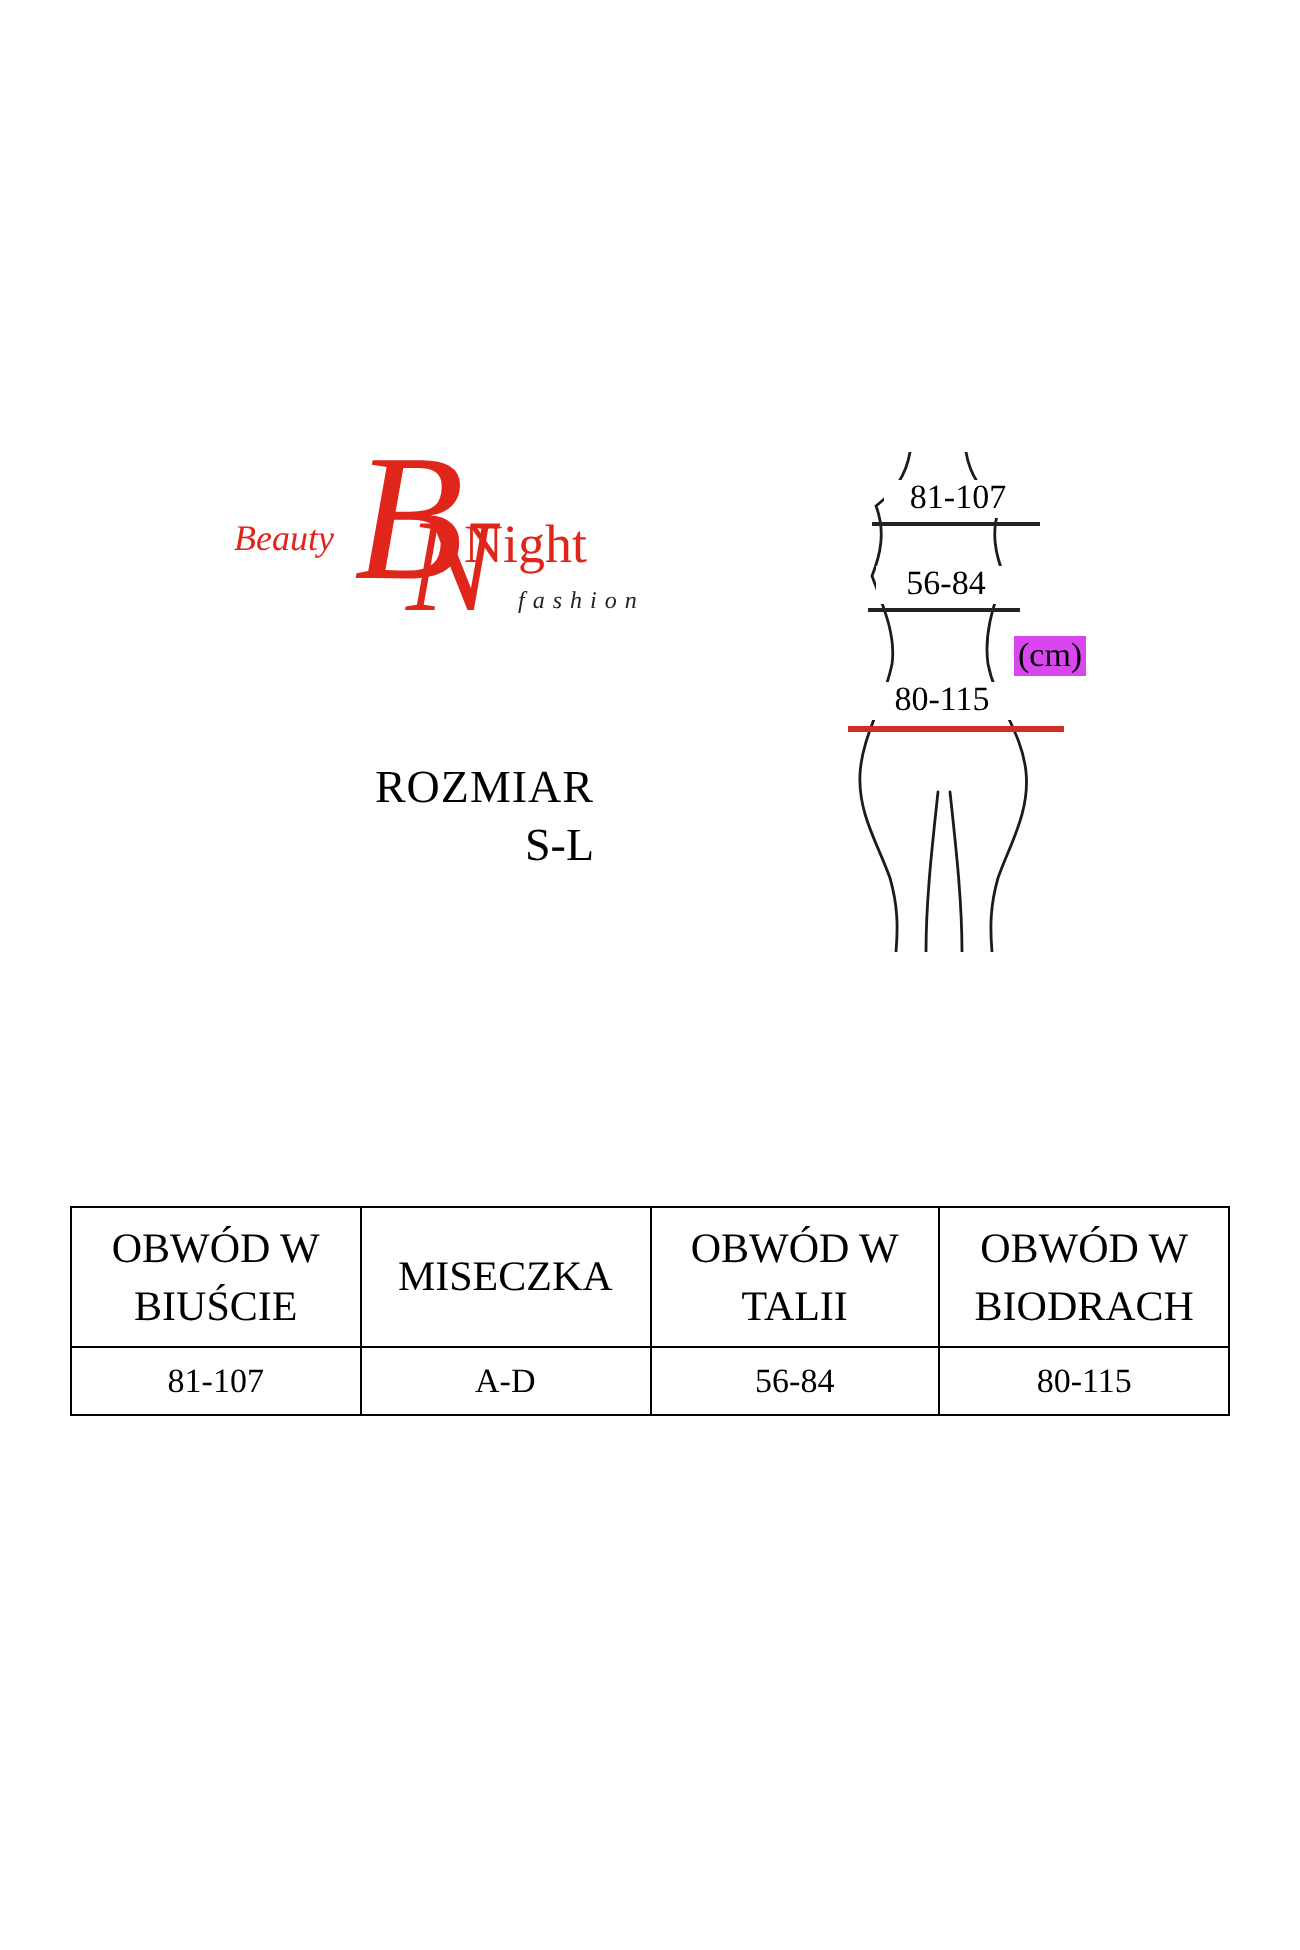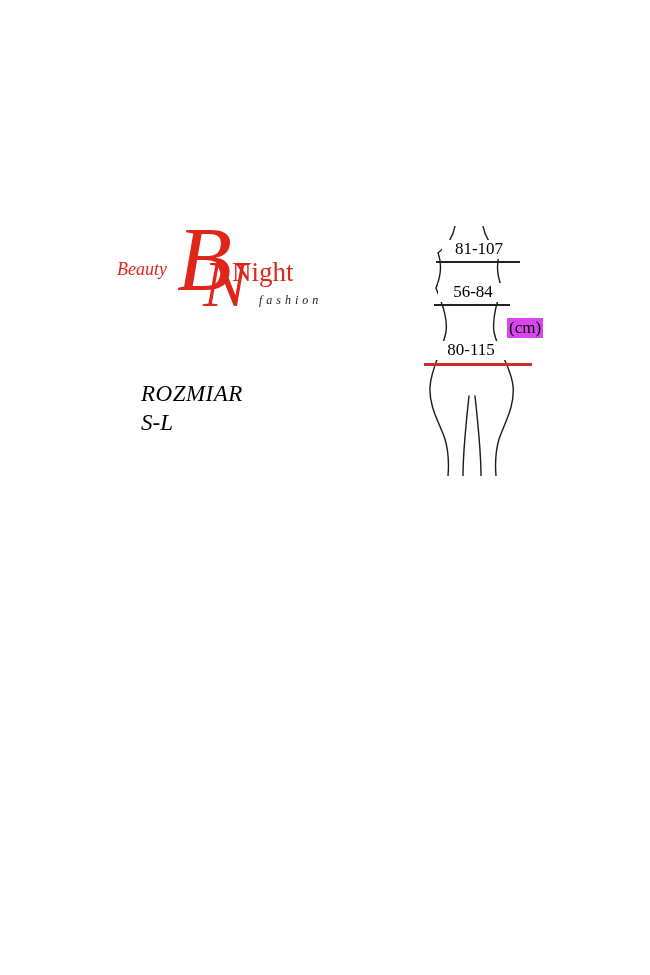--- a/index.html
+++ b/index.html
@@ -56,24 +56,23 @@
     left:124px; top:68px;
     font-size:12px; font-style:italic;
     letter-spacing:4px;
     color:#222;
     padding-left:20px;
   }
 
   
   .size-block{
     position:absolute;
-    left:141px; top:381px;
+    left:117px; top:381px;
     width:180px;
-    text-align:left;
-    font-style:italic;
+    text-align:right;
   }
   .size-block .size-title{
     font-size:23px;
     letter-spacing:0.5px;
   }
   .size-block .size-value{
     font-size:23px;
     margin-top:3px;
   }
 
@@ -173,14 +172,32 @@
   <div class="measure-line" style="left:436px; top:261px; width:84px;"></div>
 
   <div class="measure-label" style="left:438px; top:283px; width:70px;">56-84</div>
   <div class="measure-line" style="left:434px; top:304px; width:76px;"></div>
 
   <div class="unit-label">(cm)</div>
 
   <div class="measure-label" style="left:434px; top:341px; width:74px;">80-115</div>
   <div class="measure-line red" style="left:424px; top:363px; width:108px;"></div>
 
+  <table class="size-table">
+    <thead>
+      <tr>
+        <th>OBWÓD W BIUŚCIE</th>
+        <th>MISECZKA</th>
+        <th>OBWÓD W TALII</th>
+        <th>OBWÓD W BIODRACH</th>
+      </tr>
+    </thead>
+    <tbody>
+      <tr>
+        <td>81-107</td>
+        <td>A-D</td>
+        <td>56-84</td>
+        <td>80-115</td>
+      </tr>
+    </tbody>
+  </table>
 
 </div>
 
 </body></html>

